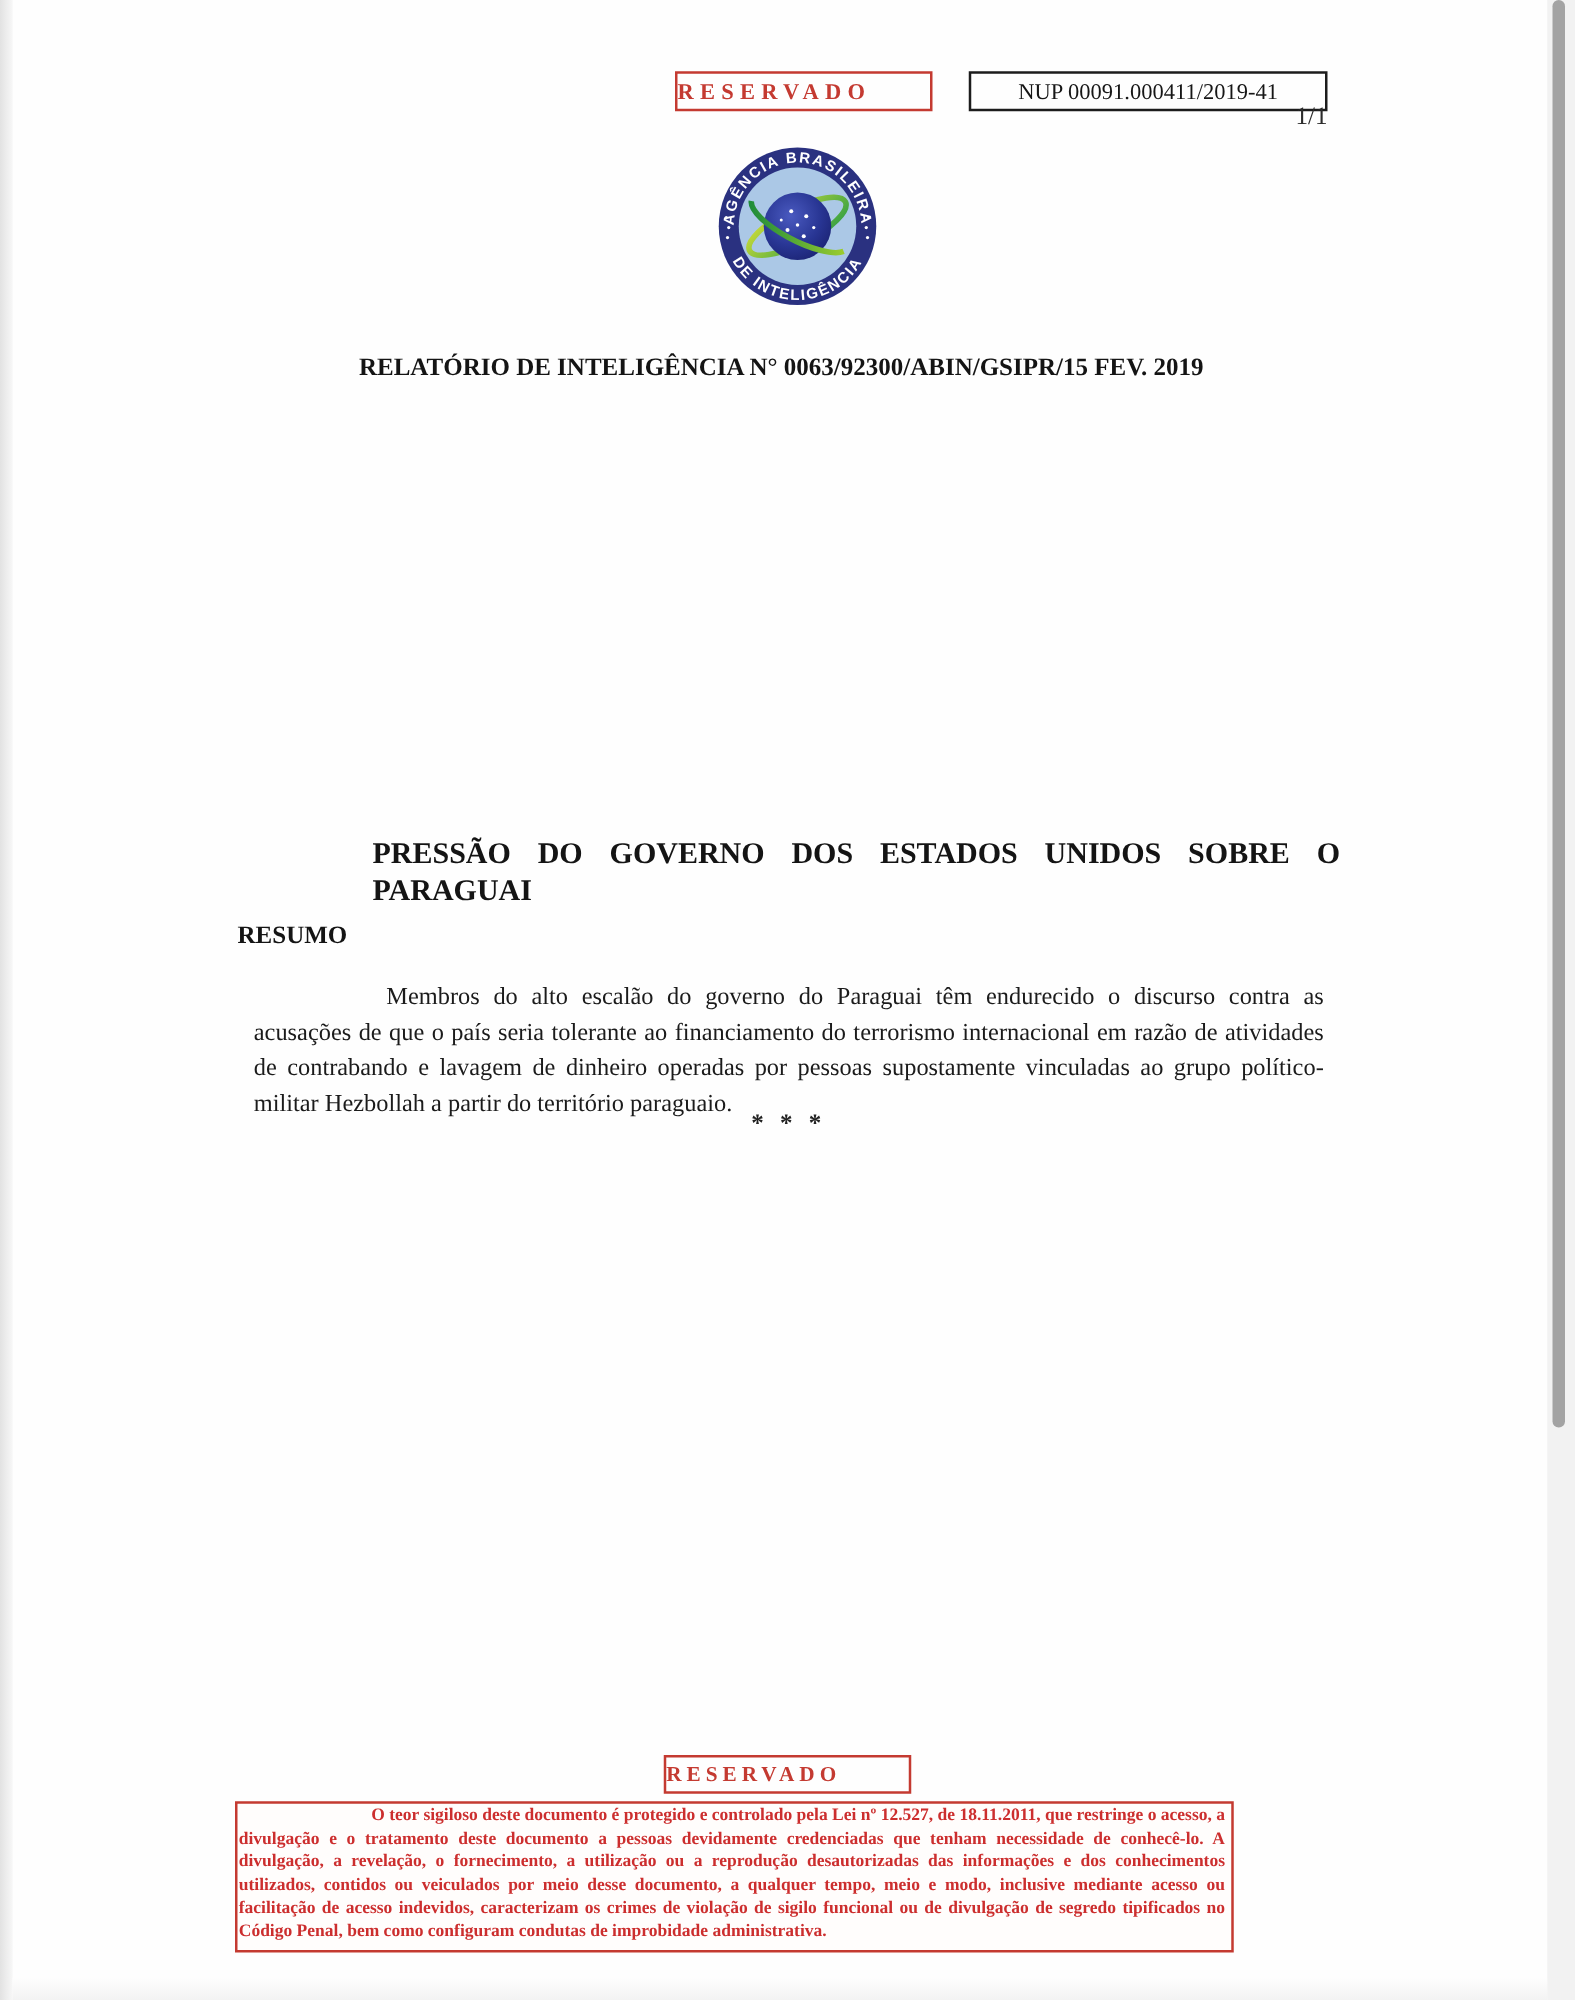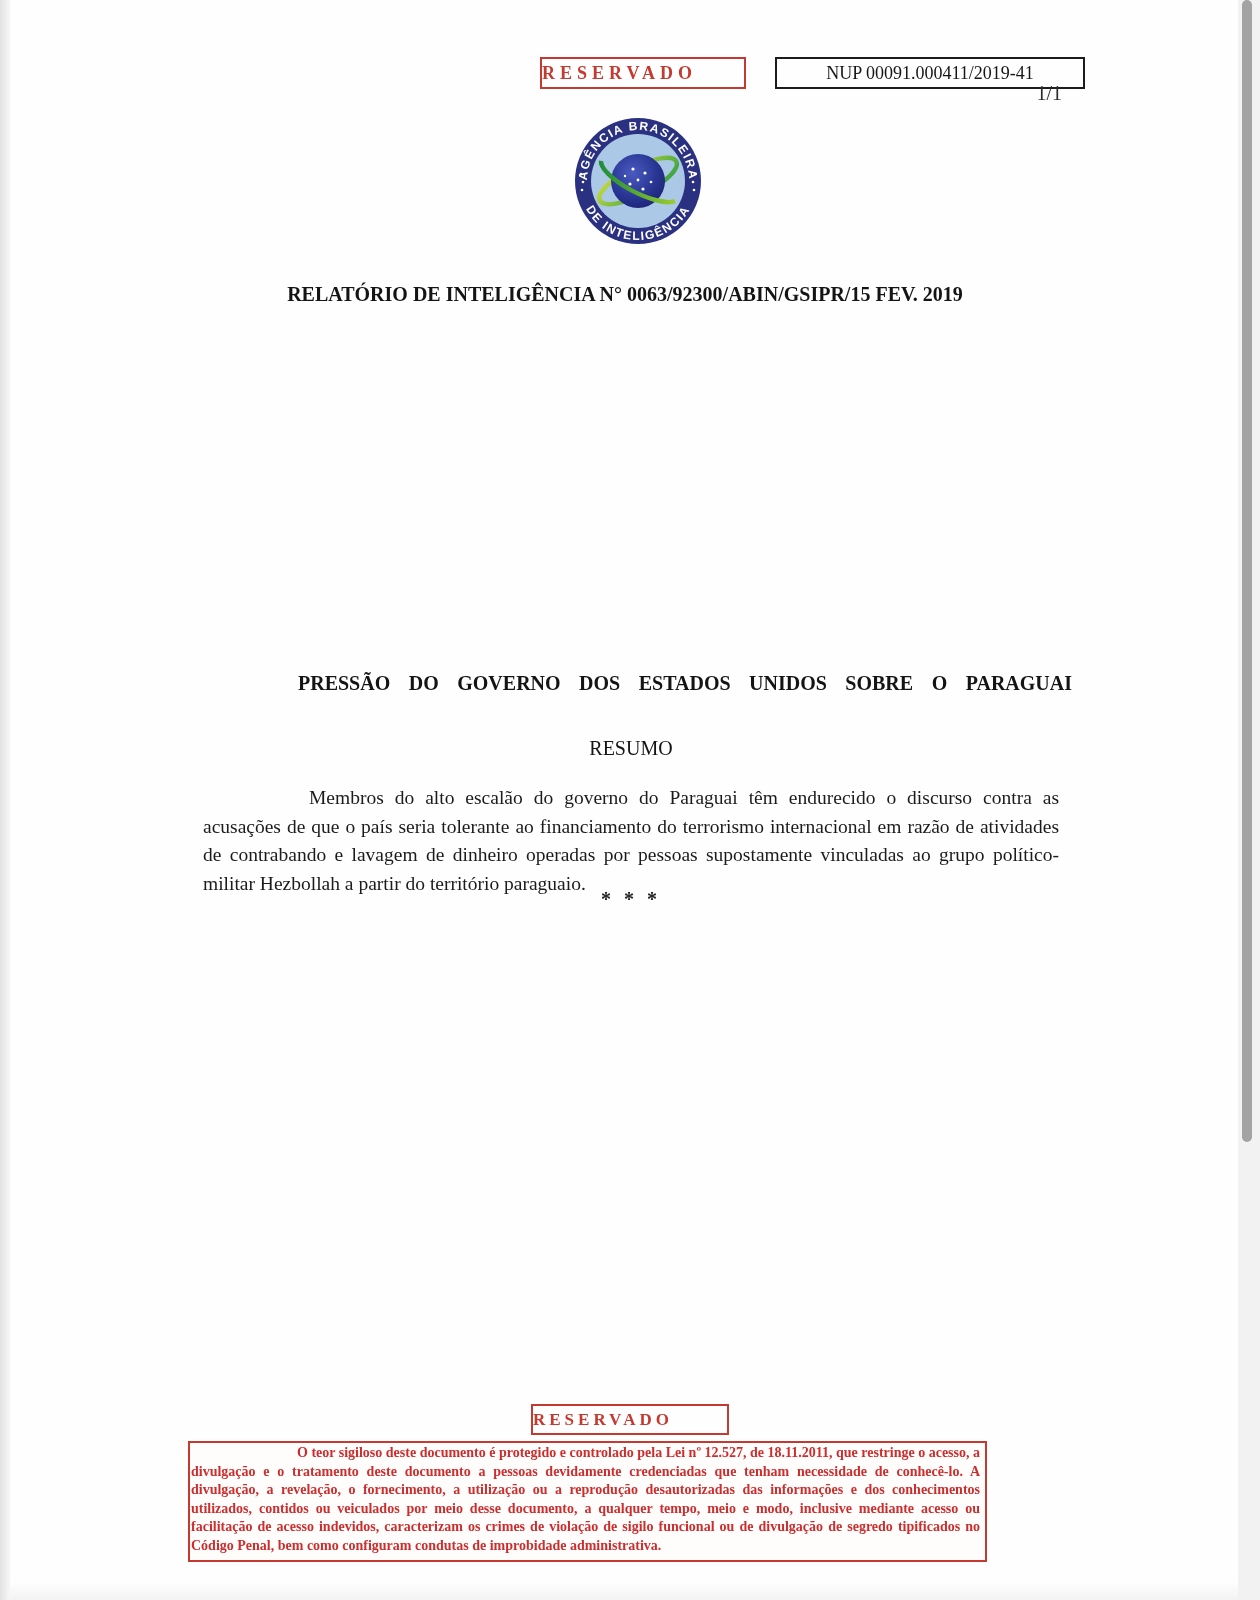--- a/index.html
+++ b/index.html
@@ -30,50 +30,50 @@
     border: 2px solid #c43a31;
     color: #c43a31;
     font-weight: bold;
     box-sizing: border-box;
   }
   .stamp-top {
     left: 530px; top: 57px; width: 206px; height: 32px;
     font-size: 18px; letter-spacing: 5px; line-height: 28px;
   }
   .nup-box {
-    position: absolute; left: 765px; top: 57px; width: 310px; height: 32px;
+    position: absolute; left: 765px; top: 57px; width: 287px; height: 32px;
     border: 2px solid #1c1c1c; box-sizing: border-box;
     color: #161616; font-size: 18px; text-align: center; line-height: 28px;
   }
   .page-number {
     position: absolute; top: 82px; right: 176px;
     color: #2b2b2b; font-size: 20px;
   }
 
   .logo-wrap { position: absolute; left: 563px; top: 116px; width: 130px; height: 130px; }
 
   .report-title {
     position: absolute; left: 168px; right: 166px; top: 283px;
     text-align: center; font-size: 20px; font-weight: bold; color: #141414;
   }
 
   .subject-block {
     position: absolute; left: 180px; right: 166px; top: 668px;
-    font-size: 20px; font-weight: bold; color: #141414; line-height: 30px;
+    font-size: 24px; font-weight: bold; color: #141414; line-height: 30px;
   }
   .subject-line1 {
     padding-left: 108px;
     text-align: justify;
     text-align-last: justify;
   }
   .subject-line2 { text-align: left; }
 
   .resumo {
     position: absolute; left: 180px; right: 166px; top: 737px;
-    text-align: center; font-size: 20px; font-weight: normal; color: #141414;
+    font-size: 20px; font-weight: bold; color: #141414;
   }
 
   .summary {
     position: absolute; left: 180px; right: 166px; top: 757px;
     margin: 13px; padding-top: 14px;
     font-size: 19.5px; color: #1b1b1b;
     line-height: 28.5px;
     text-align: justify; text-indent: 106px;
   }
 

